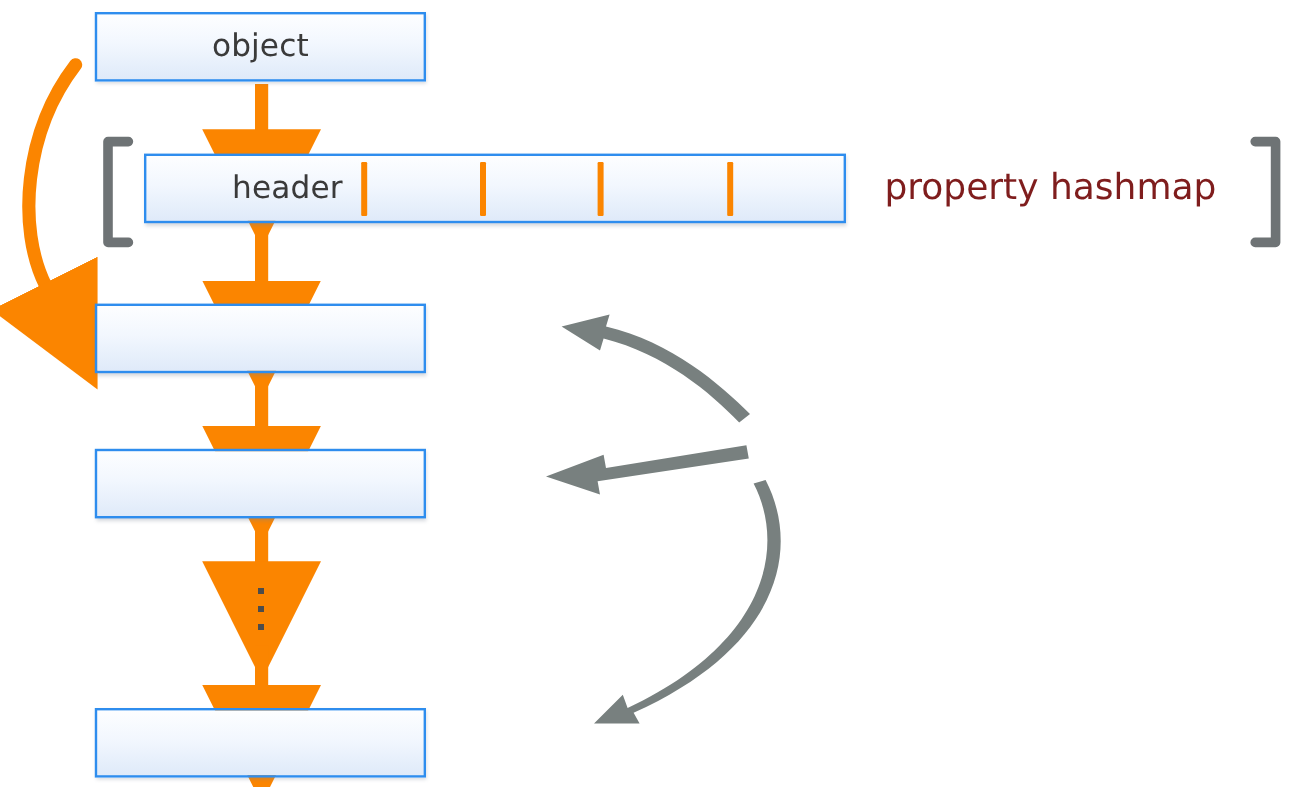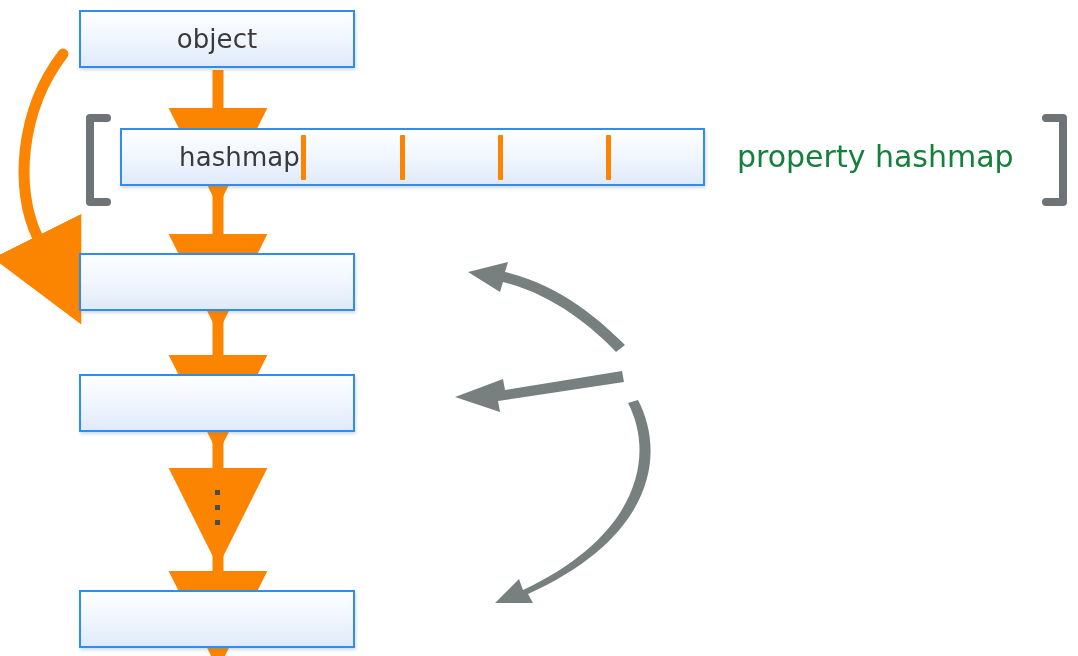--- a/index.html
+++ b/index.html
@@ -32,21 +32,21 @@
     top: 50%;
     transform: translateY(-50%);
     text-align: center;
     color: #3a3a3a;
     font-size: 26px;
     line-height: 1;
     letter-spacing: 0.1px;
   }
   .ann-text {
     position: absolute;
-    color: #15803d;
+    color: #7f1d1d;
     font-size: 30px;
     line-height: 1;
     white-space: nowrap;
   }
   .tick {
     position: absolute;
     background: #fb8500;
     border-radius: 1px;
   }
   .dot {
@@ -108,21 +108,21 @@
       <path d="M 628,403 C 655,455 640,535 523,590 L 519,579 L 495,603 L 533,603 L 528,594
                C 652,538 667,456 638,400 Z"></path>
     </g>
   </svg>
 
   <div class="box" style="left:79px; top:10px; width:276px; height:58px;">
     <div class="box-label">object</div>
   </div>
 
   <div class="box" style="left:120px; top:128px; width:585px; height:58px;">
-    <div class="box-label" style="left:0; width:235px; right:auto;">hashmap</div>
+    <div class="box-label" style="left:0; width:235px; right:auto;">header</div>
   </div>
 
   <div class="box" style="left:79px; top:253px; width:276px; height:58px;"></div>
 
   <div class="box" style="left:79px; top:374px; width:276px; height:58px;"></div>
 
   <div class="box" style="left:79px; top:590px; width:276px; height:58px;"></div>
 
   <div class="tick" style="left:301px; top:135px; width:5px; height:45px;"></div>
   <div class="tick" style="left:400px; top:135px; width:5px; height:45px;"></div>

